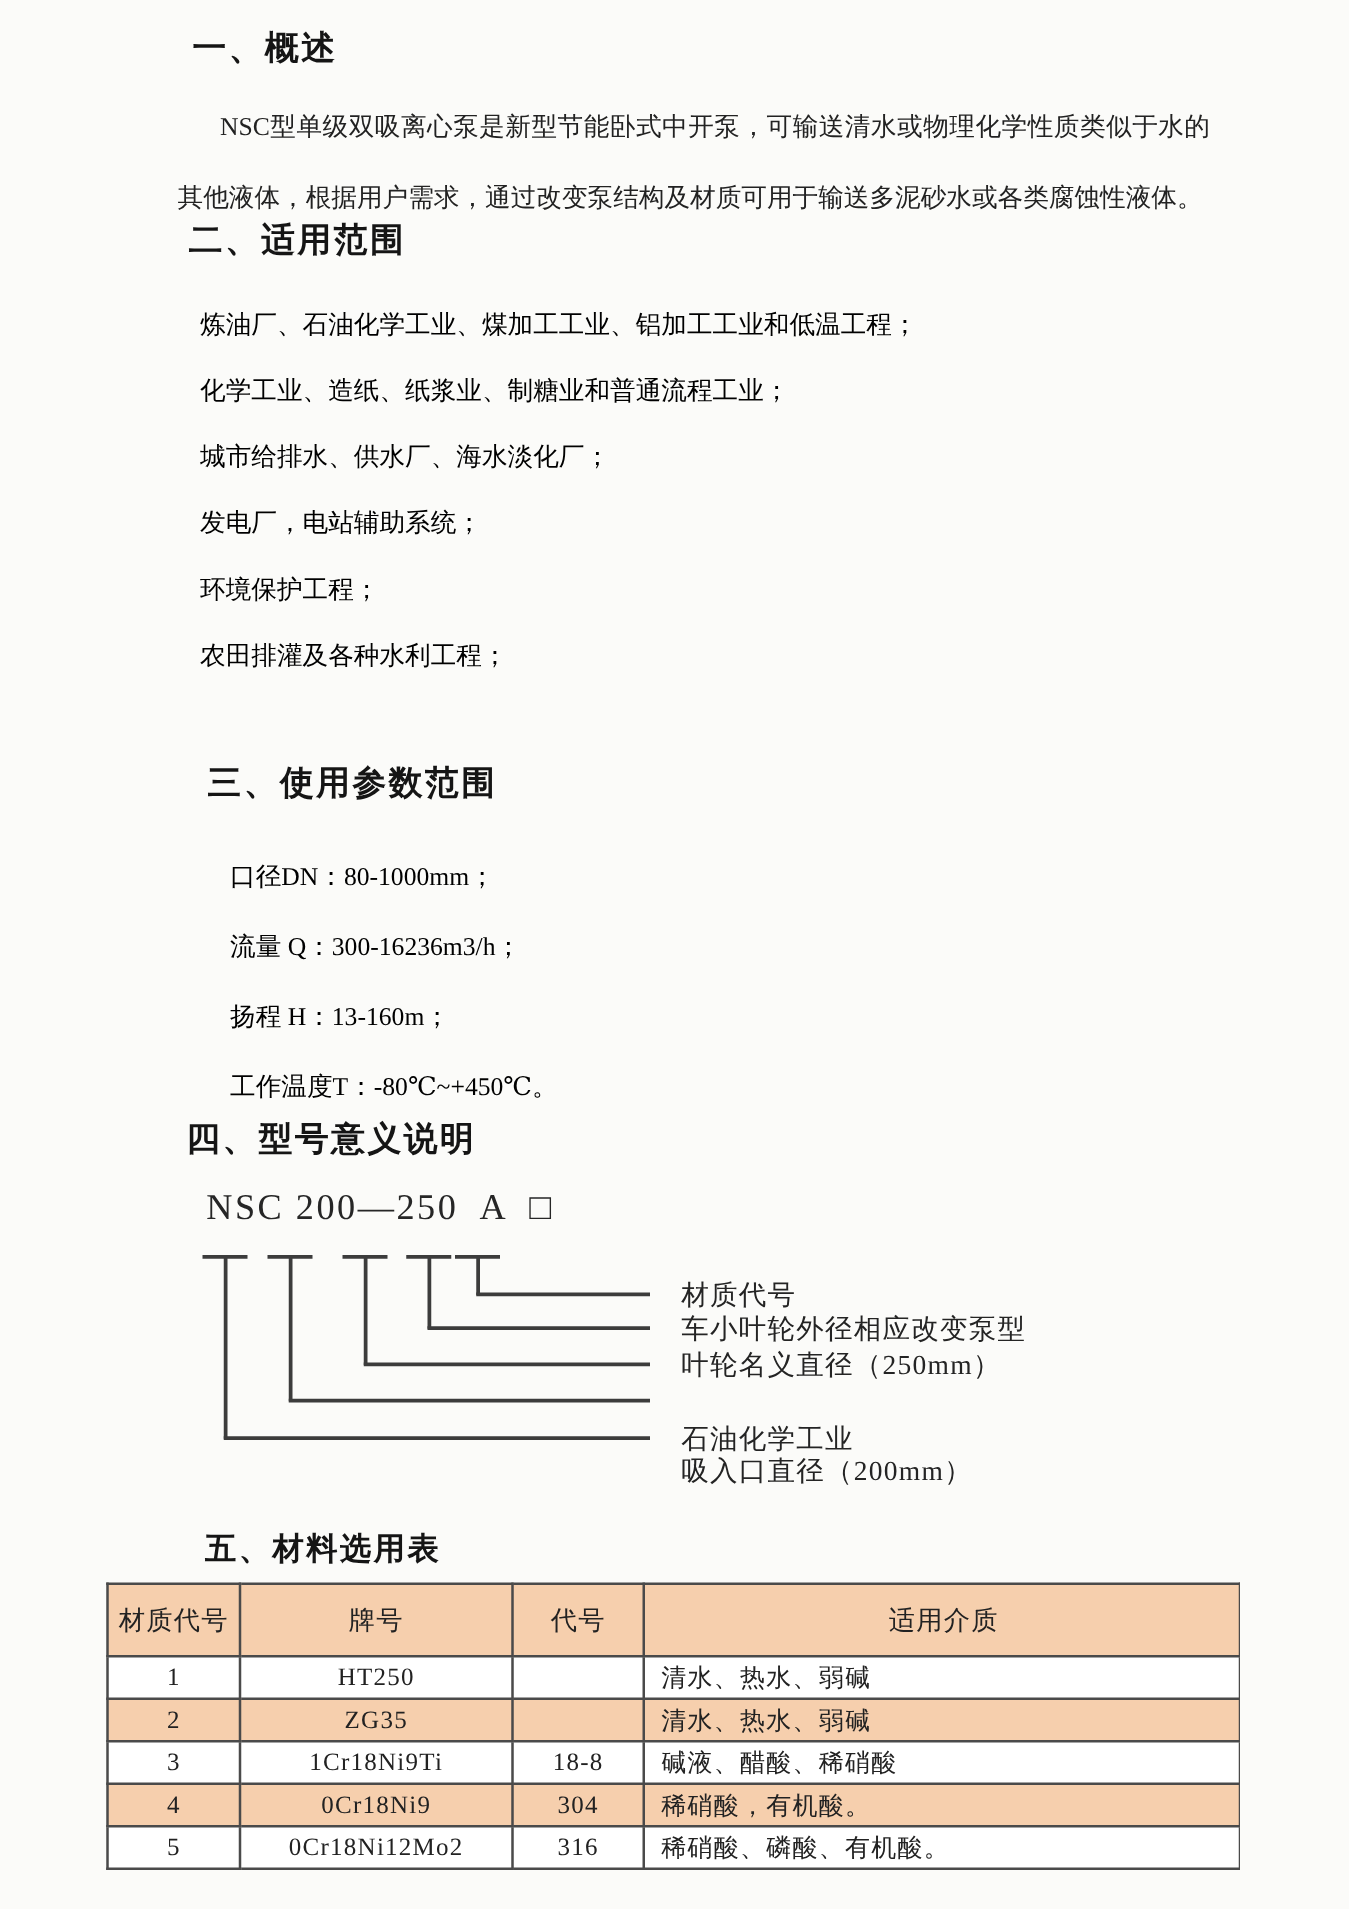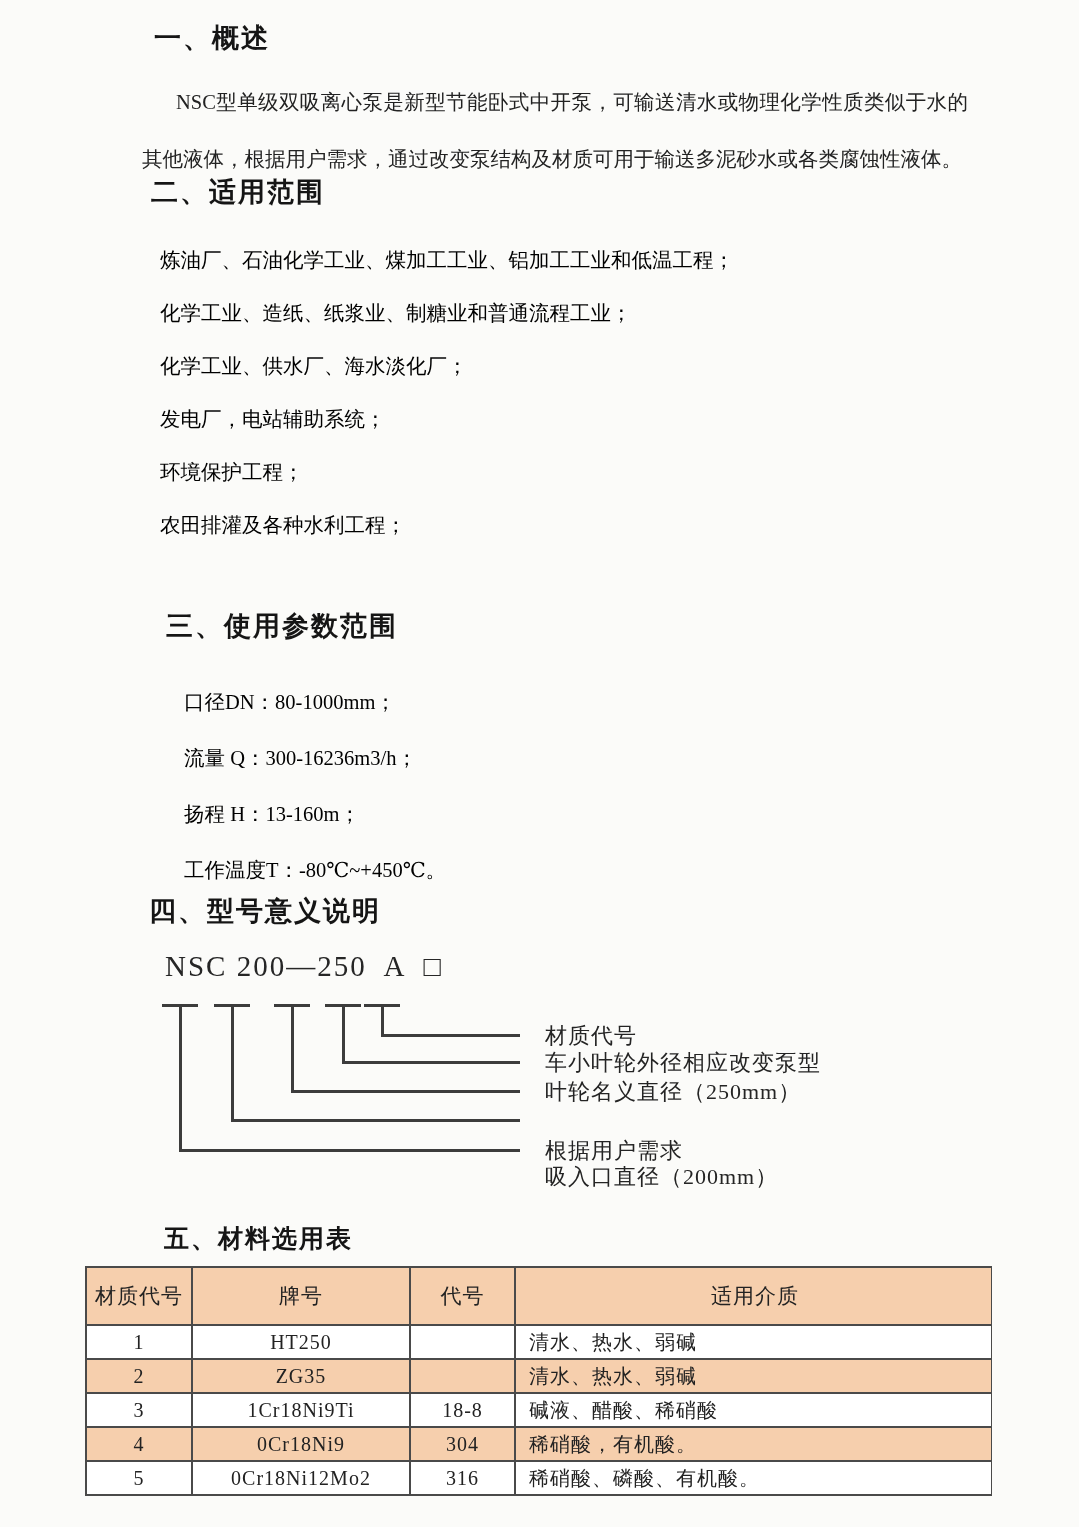--- a/index.html
+++ b/index.html
@@ -63,21 +63,21 @@
 
 <div class="page">
 
   <h2 class="h" style="left:154px;top:20px;">一、概述</h2>
   <p class="para">NSC型单级双吸离心泵是新型节能卧式中开泵，可输送清水或物理化学性质类似于水的其他液体，根据用户需求，通过改变泵结构及材质可用于输送多泥砂水或各类腐蚀性液体。</p>
 
   <h2 class="h" style="left:151px;top:174px;">二、适用范围</h2>
   <div class="vlist scope-list">
     <div>炼油厂、石油化学工业、煤加工工业、铝加工工业和低温工程；</div>
     <div>化学工业、造纸、纸浆业、制糖业和普通流程工业；</div>
-    <div>化学工业、供水厂、海水淡化厂；</div>
+    <div>城市给排水、供水厂、海水淡化厂；</div>
     <div>发电厂，电站辅助系统；</div>
     <div>环境保护工程；</div>
     <div>农田排灌及各种水利工程；</div>
   </div>
 
   <h2 class="h" style="left:166px;top:608px;">三、使用参数范围</h2>
   <div class="vlist param-list">
     <div>口径DN：80-1000mm；</div>
     <div>流量 Q：300-16236m3/h；</div>
     <div>扬程 H：13-160m；</div>
@@ -104,21 +104,21 @@
     <div class="hline" style="left:381px;top:1034px;width:139px;"></div>
     <div class="hline" style="left:342px;top:1061px;width:178px;"></div>
     <div class="hline" style="left:291px;top:1090px;width:229px;"></div>
     <div class="hline" style="left:231px;top:1119px;width:289px;"></div>
     <div class="hline" style="left:179px;top:1149px;width:341px;"></div>
 
     <div class="dlabel" style="top:1023px;">材质代号</div>
     <div class="dlabel" style="top:1050px;">车小叶轮外径相应改变泵型</div>
     <div class="dlabel" style="top:1079px;">叶轮名义直径（250mm）</div>
     <div class="dlabel" style="top:1128px;margin-top:36px;">吸入口直径（200mm）</div>
-    <div class="dlabel" style="top:1138px;">根据用户需求</div>
+    <div class="dlabel" style="top:1138px;">石油化学工业</div>
   </div>
 
   <h2 class="h" style="left:164px;top:1222px;font-size:25px;">五、材料选用表</h2>
 
   <table class="mat-table">
     <colgroup>
       <col style="width:106px;">
         <col style="width:218px;">
         <col style="width:105px;">
         <col style="width:477px;">

